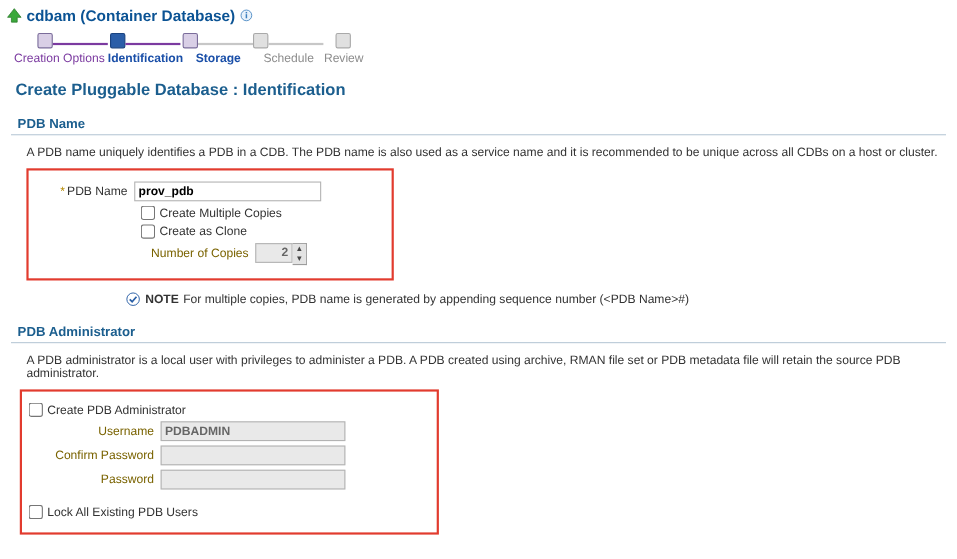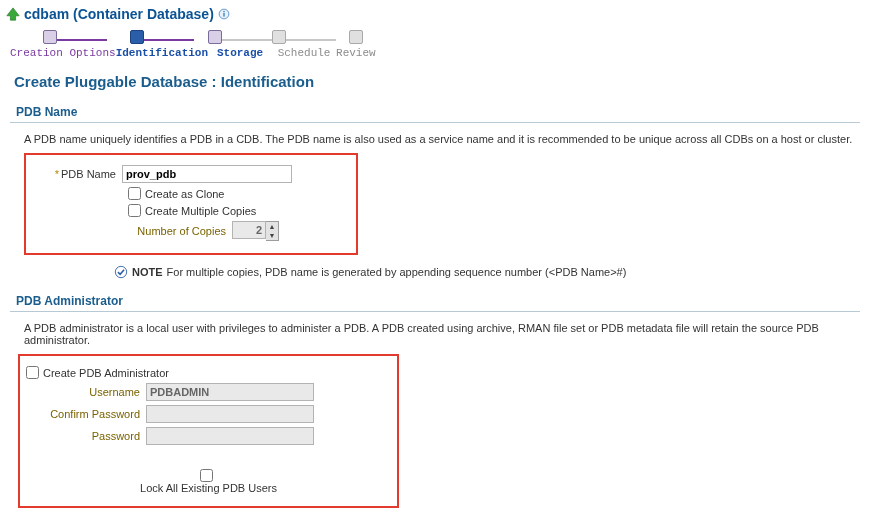--- a/index.html
+++ b/index.html
@@ -2,21 +2,21 @@
 <html><head>
 <meta charset="utf-8">
 <style>
   * { box-sizing: border-box; }
   html, body { margin: 0; padding: 0; font-family: Tahoma, Arial, sans-serif; font-size: 11px; color: #333; background: #fff; width: 870px; }
   .page { width: 870px; }
   .header { padding: 6px 6px 2px 6px; display: flex; align-items: center; }
   .header .arrow-icon { width: 14px; height: 14px; margin-right: 4px; }
   .header .title { color: #0b5394; font-size: 14px; font-weight: bold; }
   .header .info-icon { width: 12px; height: 12px; margin-left: 4px; }
-  .wizard { display: flex; align-items: flex-start; padding: 6px 10px 6px 10px; border-bottom: 0; font-family: Liberation Mono, monospace; }
+  .wizard { display: flex; align-items: flex-start; padding: 6px 10px 6px 10px; border-bottom: 0; }
   .step { display: flex; flex-direction: column; align-items: center; position: relative; }
   .step-box { width: 14px; height: 14px; border: 1px solid #999; border-radius: 2px; background: #fff; }
   .step-box.done { background: #d9cfe6; border-color: #7a6c9a; }
   .step-box.current { background: #2b5ea8; border-color: #1a4380; }
   .step-box.upcoming { background: #e0e0e0; border-color: #a9a9a9; }
   .connector { height: 2px; width: 50px; margin-top: 6px; }
   .connector.done { background: #7b3aa0; }
   .connector.future { background: #c7c7c7; }
   .step-label { margin-top: 3px; font-size: 11px; }
   .step-label.done { color: #7b3aa0; }
@@ -108,25 +108,25 @@
 <div class="section-header">PDB Name</div>
 <div class="section-desc">A PDB name uniquely identifies a PDB in a CDB. The PDB name is also used as a service name and it is recommended to be unique across all CDBs on a host or cluster.</div>
 
 <div class="highlight-box">
   <div class="form-row">
     <span class="form-label"><span class="asterisk">*</span><span>PDB Name</span></span>
     <input type="text" style="width: 170px;" value="prov_pdb">
   </div>
   <div class="checkbox-row indent">
     <input type="checkbox" style="">
-    <span>Create as Clone</span>
+    <span>Create Multiple Copies</span>
   </div>
   <div class="checkbox-row indent">
     <input type="checkbox" style="">
-    <span>Create Multiple Copies</span>
+    <span>Create as Clone</span>
   </div>
   <div class="form-row" style="margin-left:70px;">
     <span class="num-copies-label">Number of Copies</span>
     <span class="num-input-wrap">
       <input class="number" disabled="" value="2" style="">
       <span class="spinner">
         <button>▲</button>
         <button>▼</button>
       </span>
     </span>
@@ -155,19 +155,19 @@
     <input type="text" disabled="" value="PDBADMIN" style="">
   </div>
   <div class="form-row">
     <span class="form-label">Confirm Password</span>
     <input type="password" disabled="" style="">
   </div>
   <div class="form-row">
     <span class="form-label">Password</span>
     <input type="password" disabled="" style="">
   </div>
-  <div class="checkbox-row" style="margin-top:24px;flex-direction:column;">
+  <div class="checkbox-row" style="margin-top:14px;">
     <input type="checkbox" style="">
     <span>Lock All Existing PDB Users</span>
   </div>
 </div>
 
 </div>
 
 </body></html>

